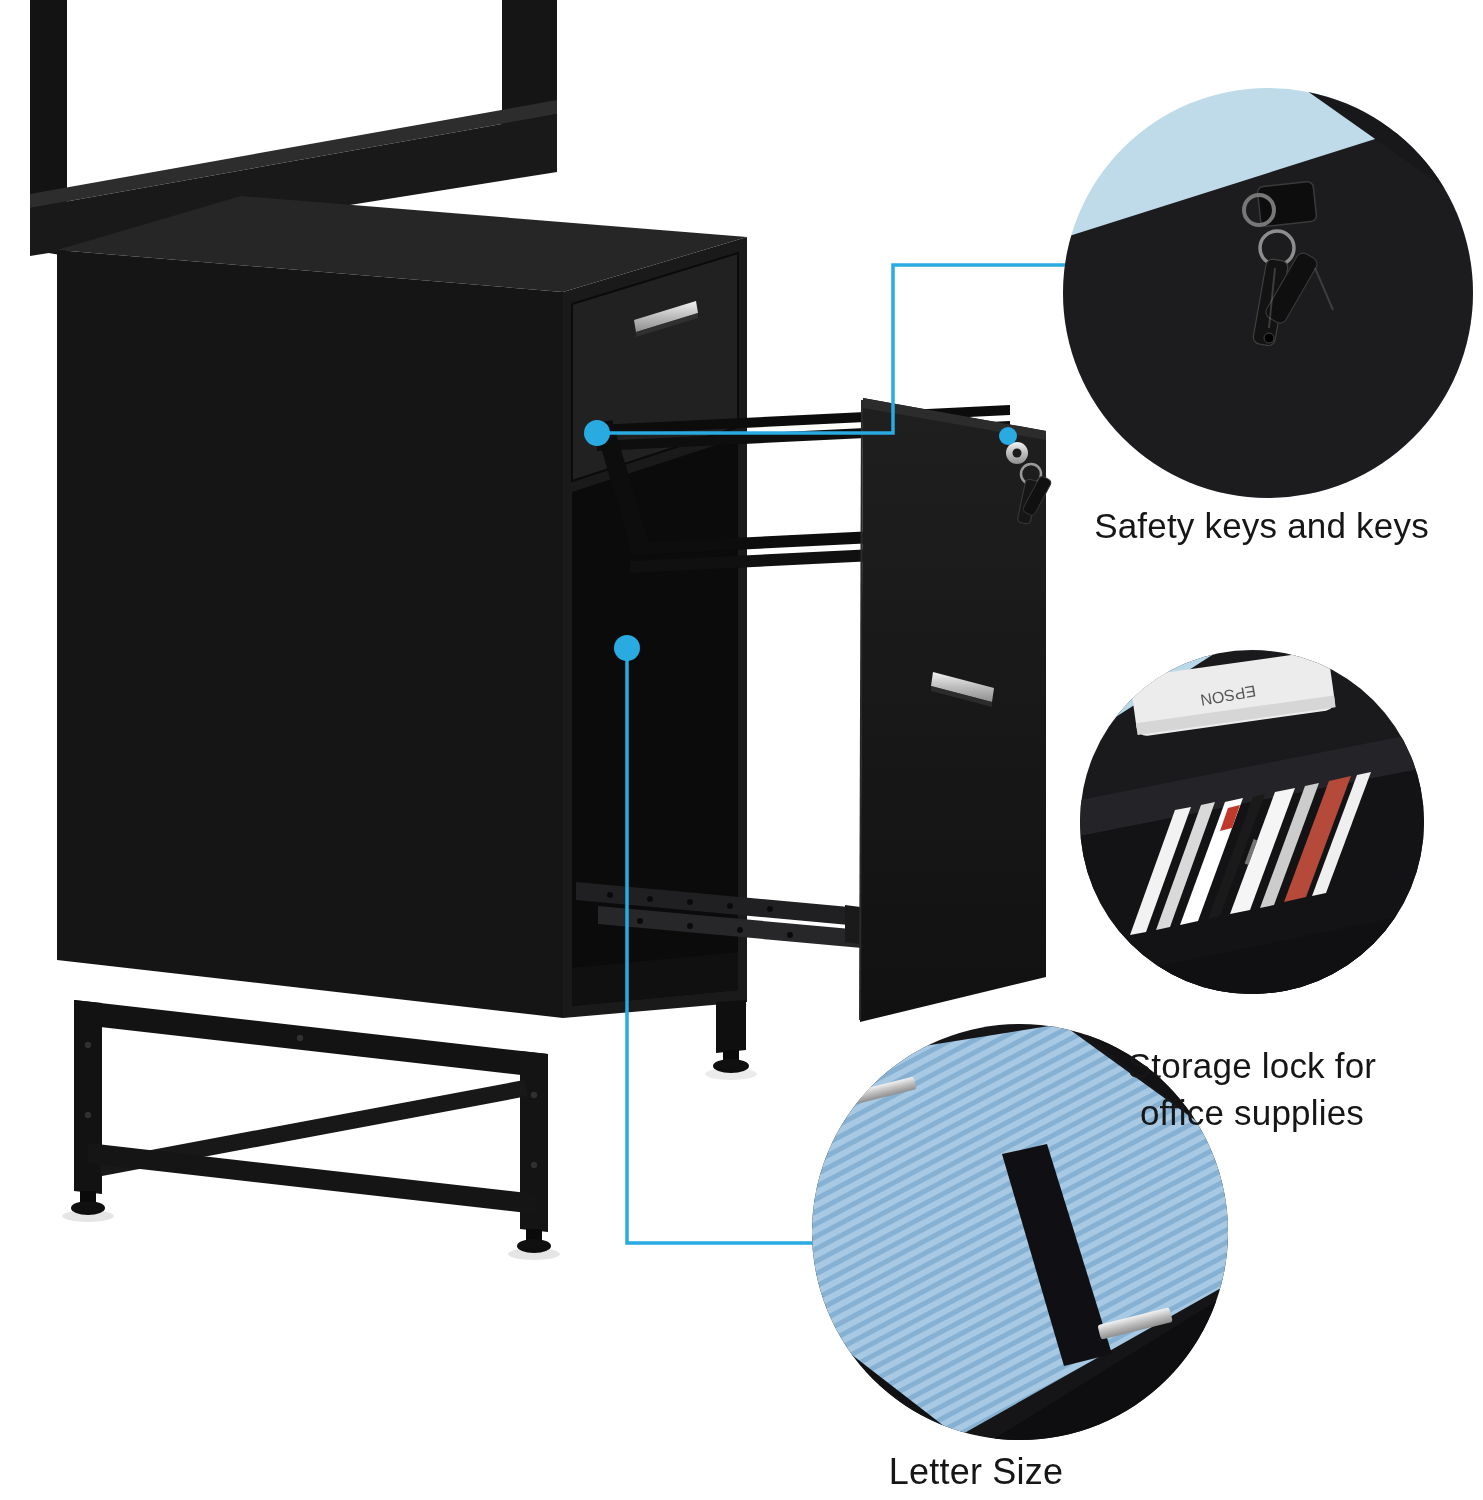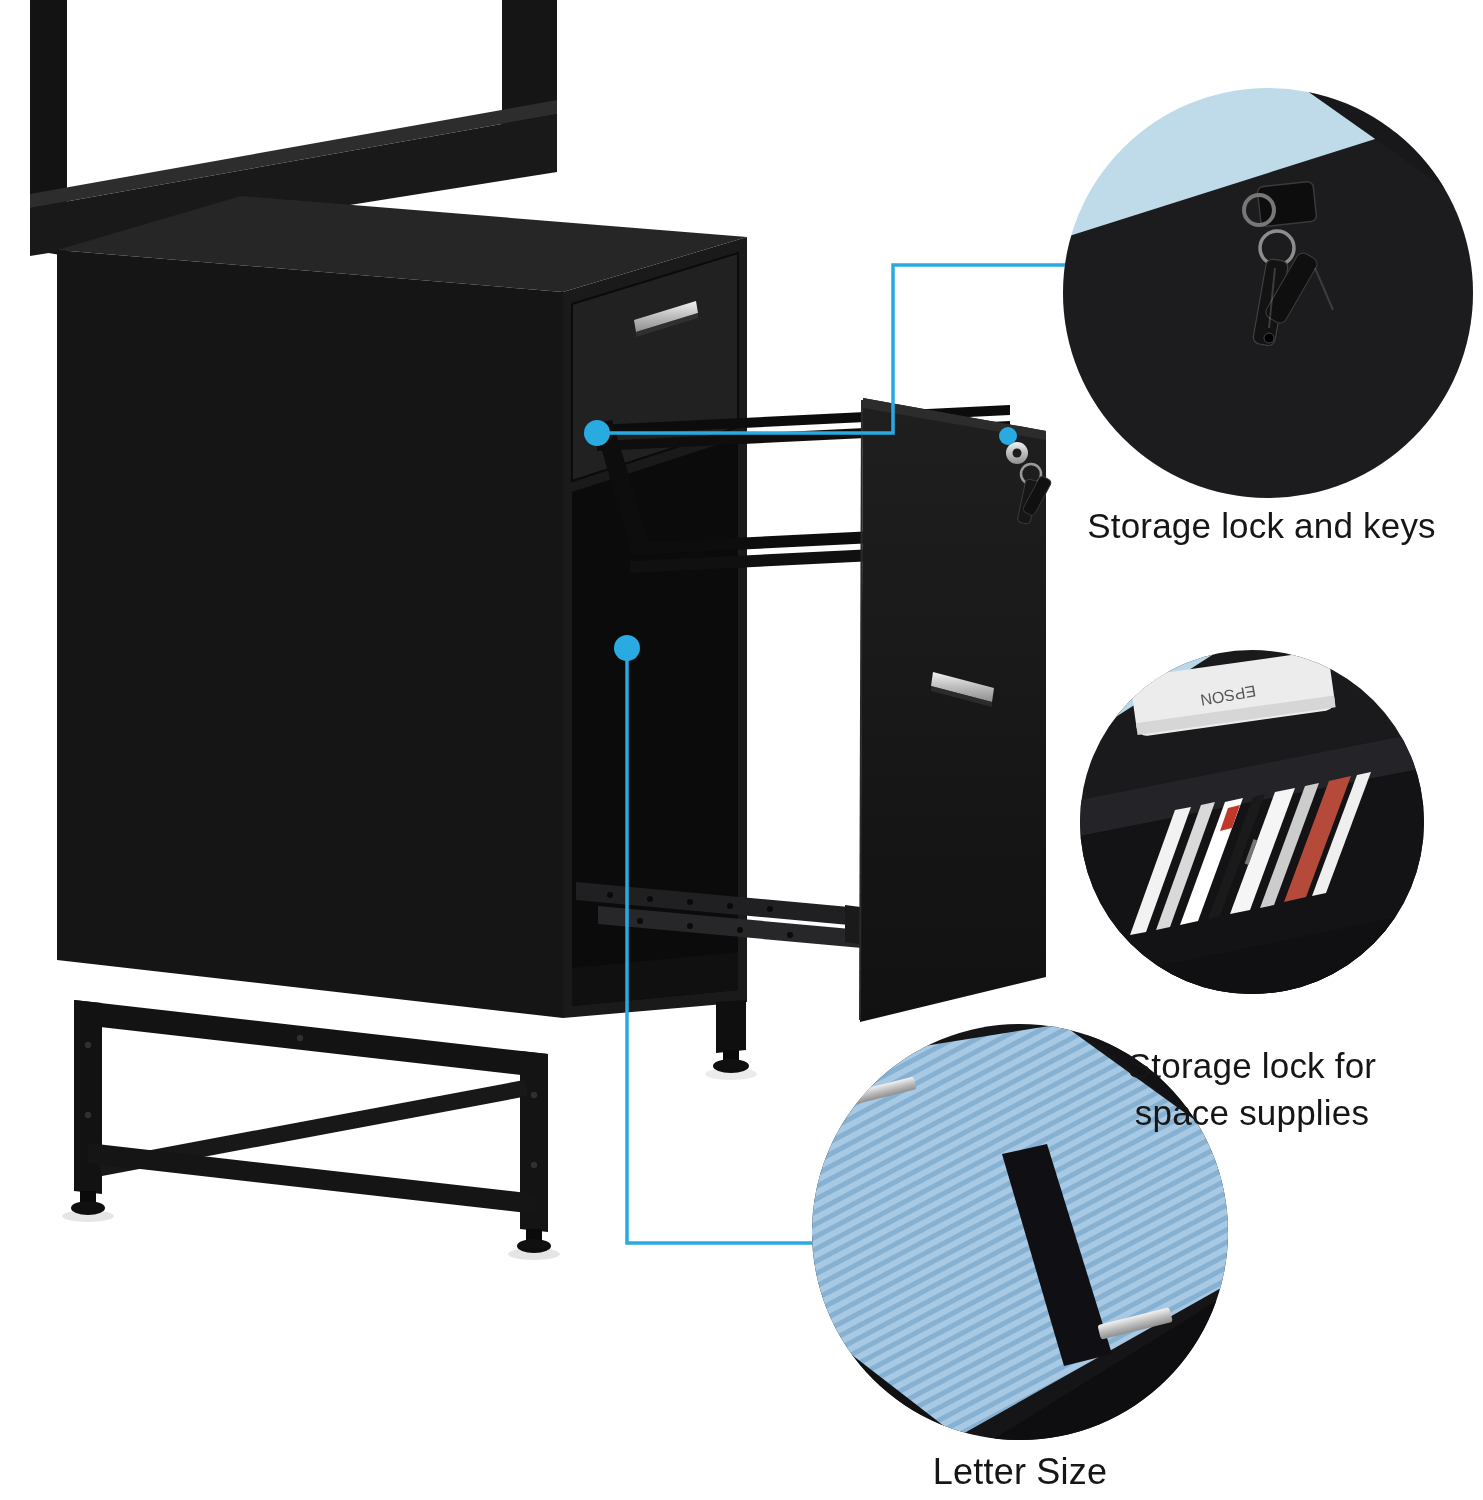--- a/index.html
+++ b/index.html
@@ -19,21 +19,21 @@
   }
   .c1{left:1063px;top:88px;width:410px;height:410px;background:#bfdbe9;}
   .c2{left:1080px;top:650px;width:344px;height:344px;background:#1a1a1c;}
   .c3{left:812px;top:1024px;width:416px;height:416px;background:#151517;}
   .caption{
     position:absolute;color:#161616;font-size:35px;line-height:1.35;
     text-align:center;letter-spacing:0.2px;
   }
   #cap1{left:1040px;top:502px;width:443px;}
   #cap2{left:1052px;top:1042px;width:400px;}
-  #cap3{left:812px;top:1448px;width:416px;font-size:36px;}
+  #cap3{left:768px;top:1448px;width:416px;font-size:36px;}
 </style>
 </head>
 <body>
 
 <div class="canvas">
 
   <svg class="scene" width="1483" height="1500" viewBox="0 0 1483 1500">
     <defs>
       <linearGradient id="silver" x1="0" y1="0" x2="0" y2="1">
         <stop offset="0" stop-color="#f2f2f2"></stop>
@@ -205,22 +205,22 @@
         <polygon points="190,130 235,120 300,330 252,342" fill="#101014"></polygon>
         <polygon points="260,0 416,0 416,120" fill="#121214"></polygon>
         <polygon points="0,300 150,416 0,416" fill="#111113"></polygon>
         <polygon points="180,416 416,270 416,416" fill="#0e0e10"></polygon>
         <rect x="40" y="60" width="64" height="13" rx="3" transform="rotate(-14 72 66)" fill="url(#silver)"></rect>
         <rect x="286" y="292" width="74" height="15" rx="3" transform="rotate(-14 323 299)" fill="url(#silver)"></rect>
       </g>
     </svg>
   </div>
 
-  <div id="cap1" class="caption">Storage lock and keys</div>
+  <div id="cap1" class="caption">Safety keys and keys</div>
 
   <div id="cap2" class="caption">
     <div>Storage lock for</div>
-    <div>space supplies</div>
+    <div>office supplies</div>
   </div>
 
   <div id="cap3" class="caption">Letter Size</div>
 
 </div>
 
 </body></html>

